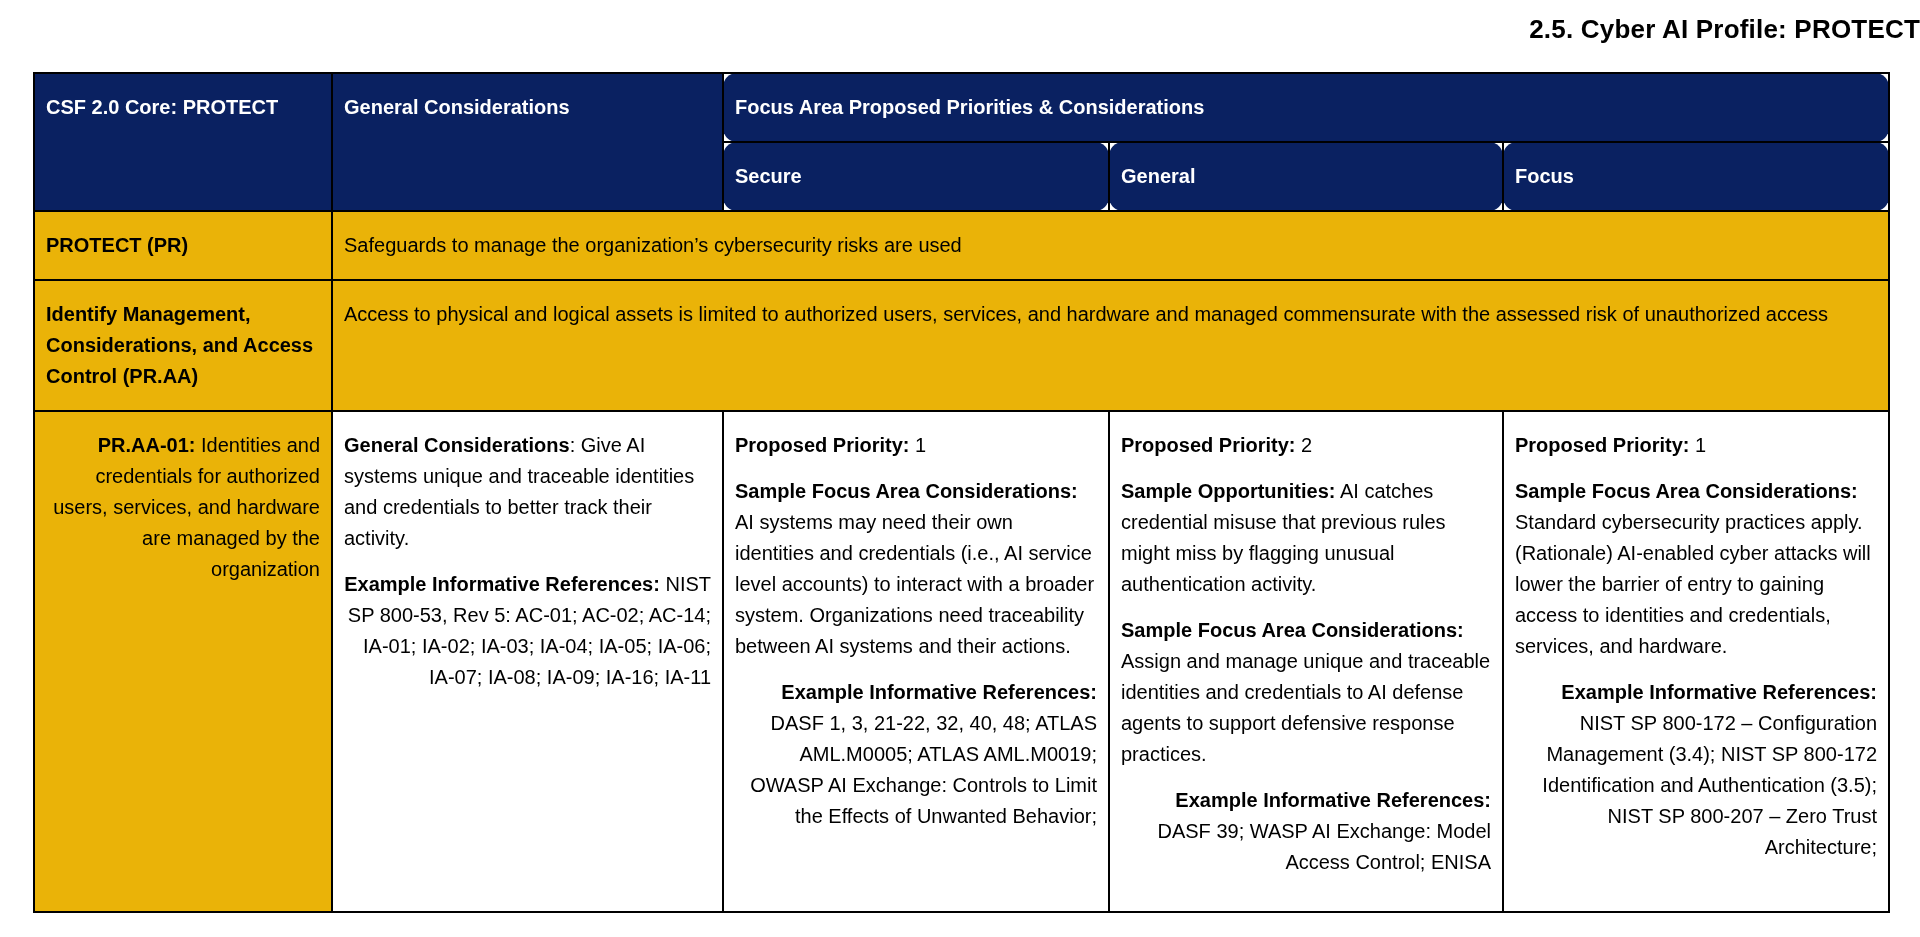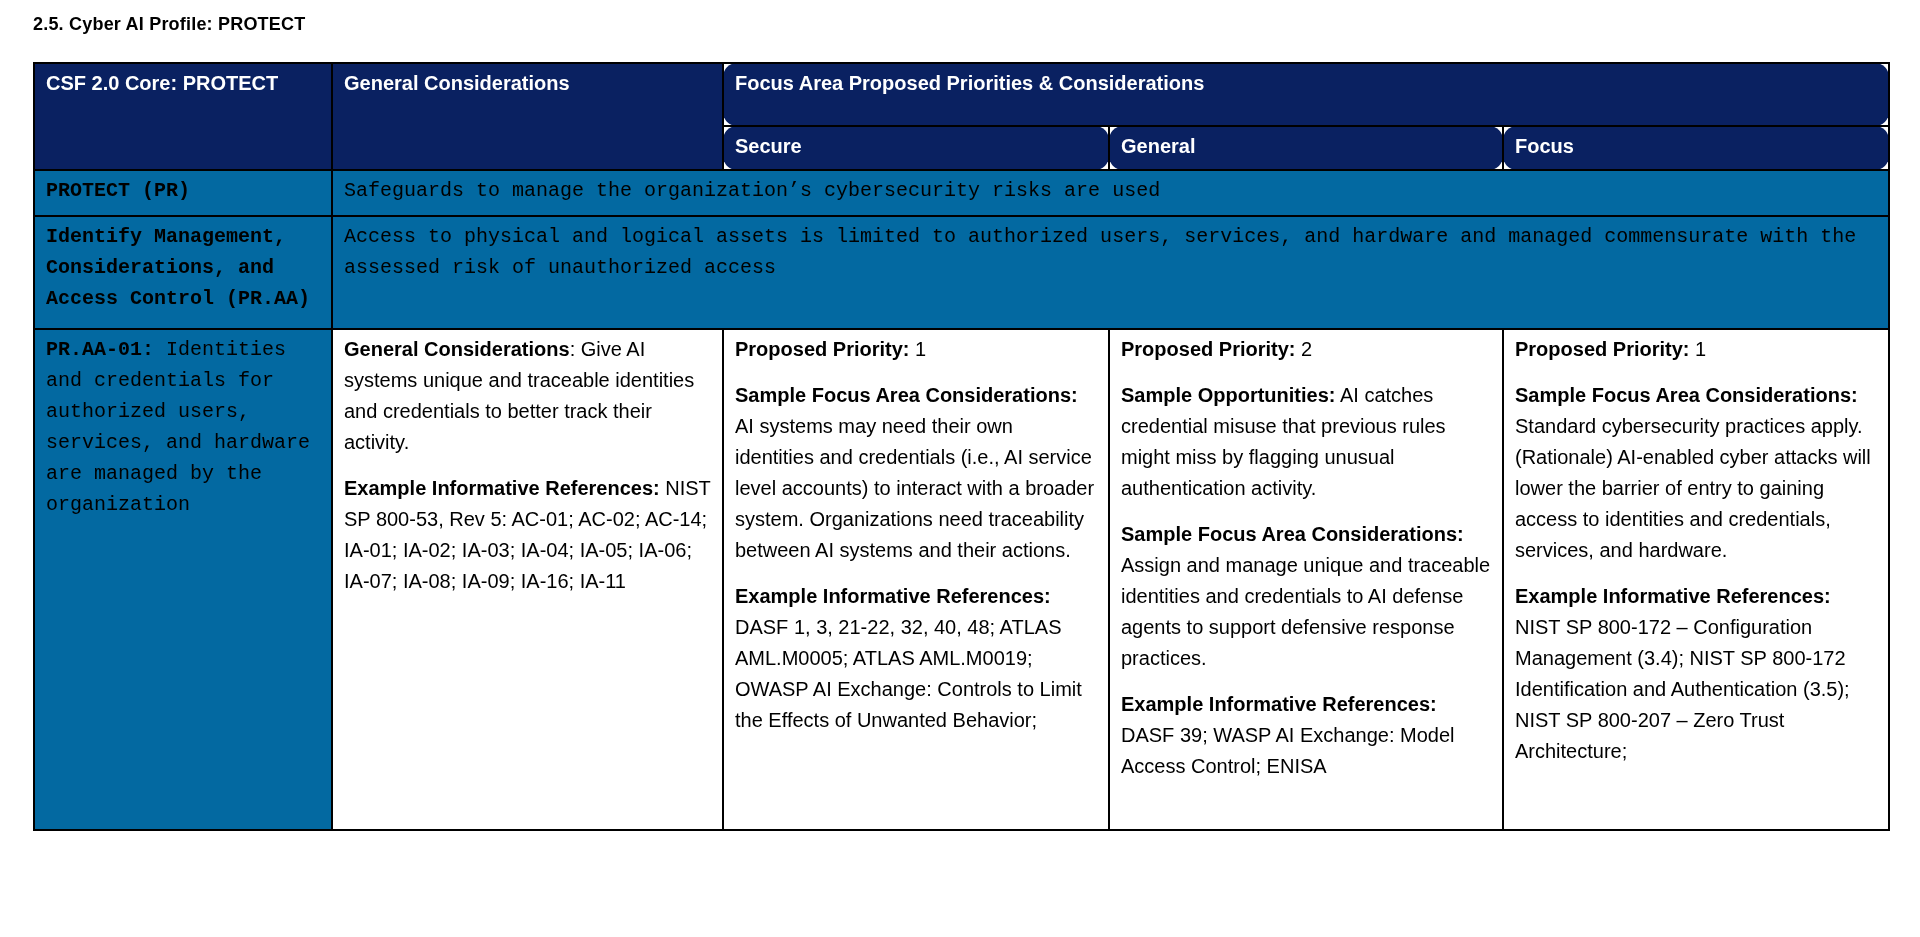--- a/index.html
+++ b/index.html
@@ -6,58 +6,59 @@
   html, body {
     width: 1920px; height: 937px;
     background: #ffffff;
     font-family: "Liberation Sans", sans-serif;
     color: #000000;
     overflow: hidden;
   }
   .page { width: 1920px; height: 937px; position: relative; }
   .section-heading {
     margin: 14px 0 0 33px;
-    font-size: 18px;
+    font-size: 26px;
     font-weight: 700;
     letter-spacing: 0.2px;
+    text-align: right;
   }
   .table-caption {
     width: 1855px;
     margin: 30px 0 0 33px;
     text-align: center;
     font-size: 20px;
     font-weight: 700;
   }
   table.profile-table {
     margin: 27px 0 0 33px;
     width: 1855px;
     border-collapse: collapse;
     table-layout: fixed;
     font-size: 20px;
     line-height: 1.55;
   }
   table.profile-table td, table.profile-table th {
     border: 2px solid #000000;
     vertical-align: top;
-    padding: 4px 11px;
+    padding: 18px 11px;
     text-align: left;
     overflow: hidden;
     margin-top: 28px;
   }
   .hdr {
     background: #0A2161;
     color: #ffffff;
     font-weight: 700;
   }
   .hdr-center { text-align: center; border-radius: 14px; }
   .hdr-mid { vertical-align: middle; padding-top: 0; padding-bottom: 4px; }
-  .band { background: #0369a1; font-family: Liberation Mono, monospace; }
+  .band { background: #eab308; }
   .bold { font-weight: 700; }
   .para { margin-bottom: 15px; }
-  .para:last-child { margin-bottom: 0; }
+  .para:last-child { margin-bottom: 0; text-align: right; }
   .para b { font-weight: 700; }
   tr.r-head1 { height: 63px; }
   tr.r-head2 { height: 44px; }
   tr.r-protect { height: 46px; }
   tr.r-praa { height: 113px; }
   tr.r-main { height: 501px; }
   .clip { max-height: 483px; overflow: hidden; }
 </style>
 </head>
 <body>

